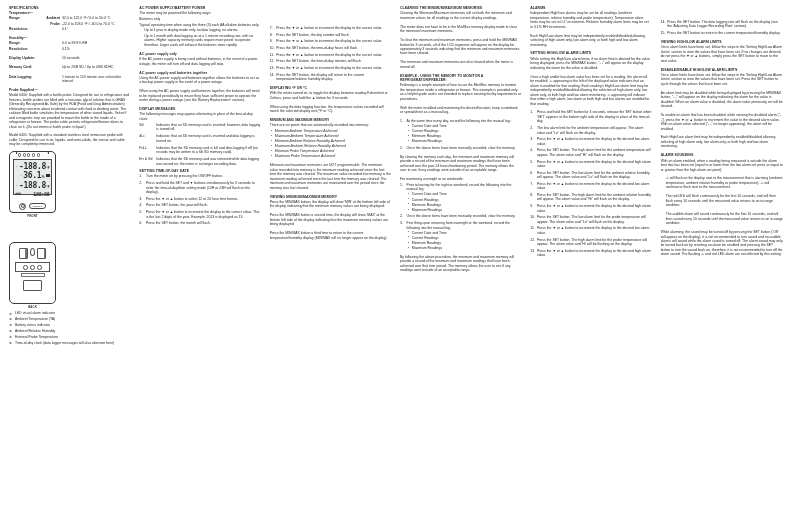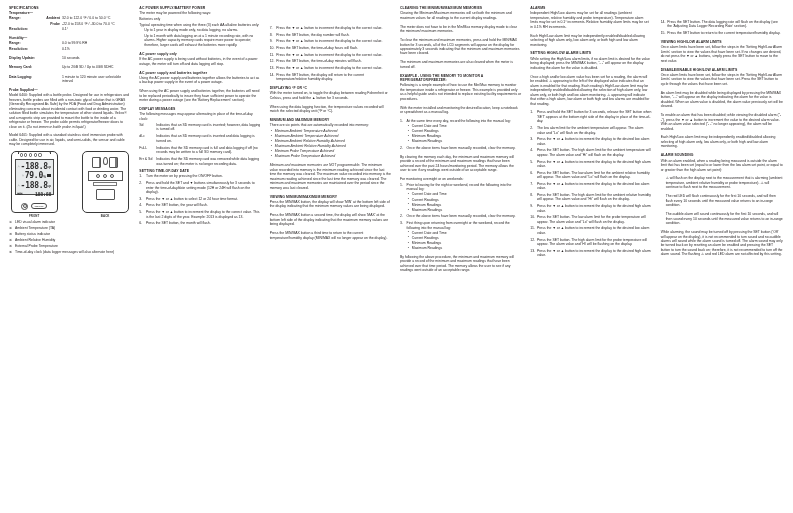--- a/index.html
+++ b/index.html
@@ -60,21 +60,21 @@
   }
   ul li .bul{position:absolute;left:1.1px;top:-0.2px;}
   ul.plain li{font-style:normal;}
   
   .defrow{display:flex;margin-bottom:2.6px;line-height:1.30;}
   .defrow .term{width:17px;flex:0 0 17px;font-weight:normal;}
   .defrow .desc{flex:1;}
   .indent{padding-left:5px;}
   
   .figure{margin:4px 0 3px 0;position:relative;}
-  .devices{display:flex;gap:24px;justify-content:center;align-items:flex-start;position:relative;}
+  .devices{display:flex;gap:24px;justify-content:center;align-items:flex-start;position:relative;flex-direction:column;}
   .dev{position:relative;}
   .dev-body{
     width:47px;height:62px;
     border:0.7px solid #3b3b3b;
     border-radius:5px 5px 4px 4px;
     background:#ffffff;
     box-sizing:border-box;
     position:relative;
     padding:3px 3px 0 3px;
   }
@@ -254,21 +254,21 @@
                 <i></i>
               </div>
             <div class="lcd">
               <div class="lcd-row">
                 <span class="lcd-ic">△</span>
                 <span class="seg">-188.8</span>
                 <span class="unit">°F</span>
               </div>
               <div class="lcd-row">
                 <span class="lcd-ic">△</span>
-                <span class="seg">79.0</span>
+                <span class="seg">36.1</span>
                 <span class="unit">%</span>
                 <span class="batt"></span>
               </div>
               <div class="lcd-row">
                 <span class="lcd-ic">△</span>
                 <span class="seg">-188.8</span>
                 <span class="unit">°F</span>
               </div>
               <div class="lcd-bottom">
                 <span class="tag">MEM</span>

